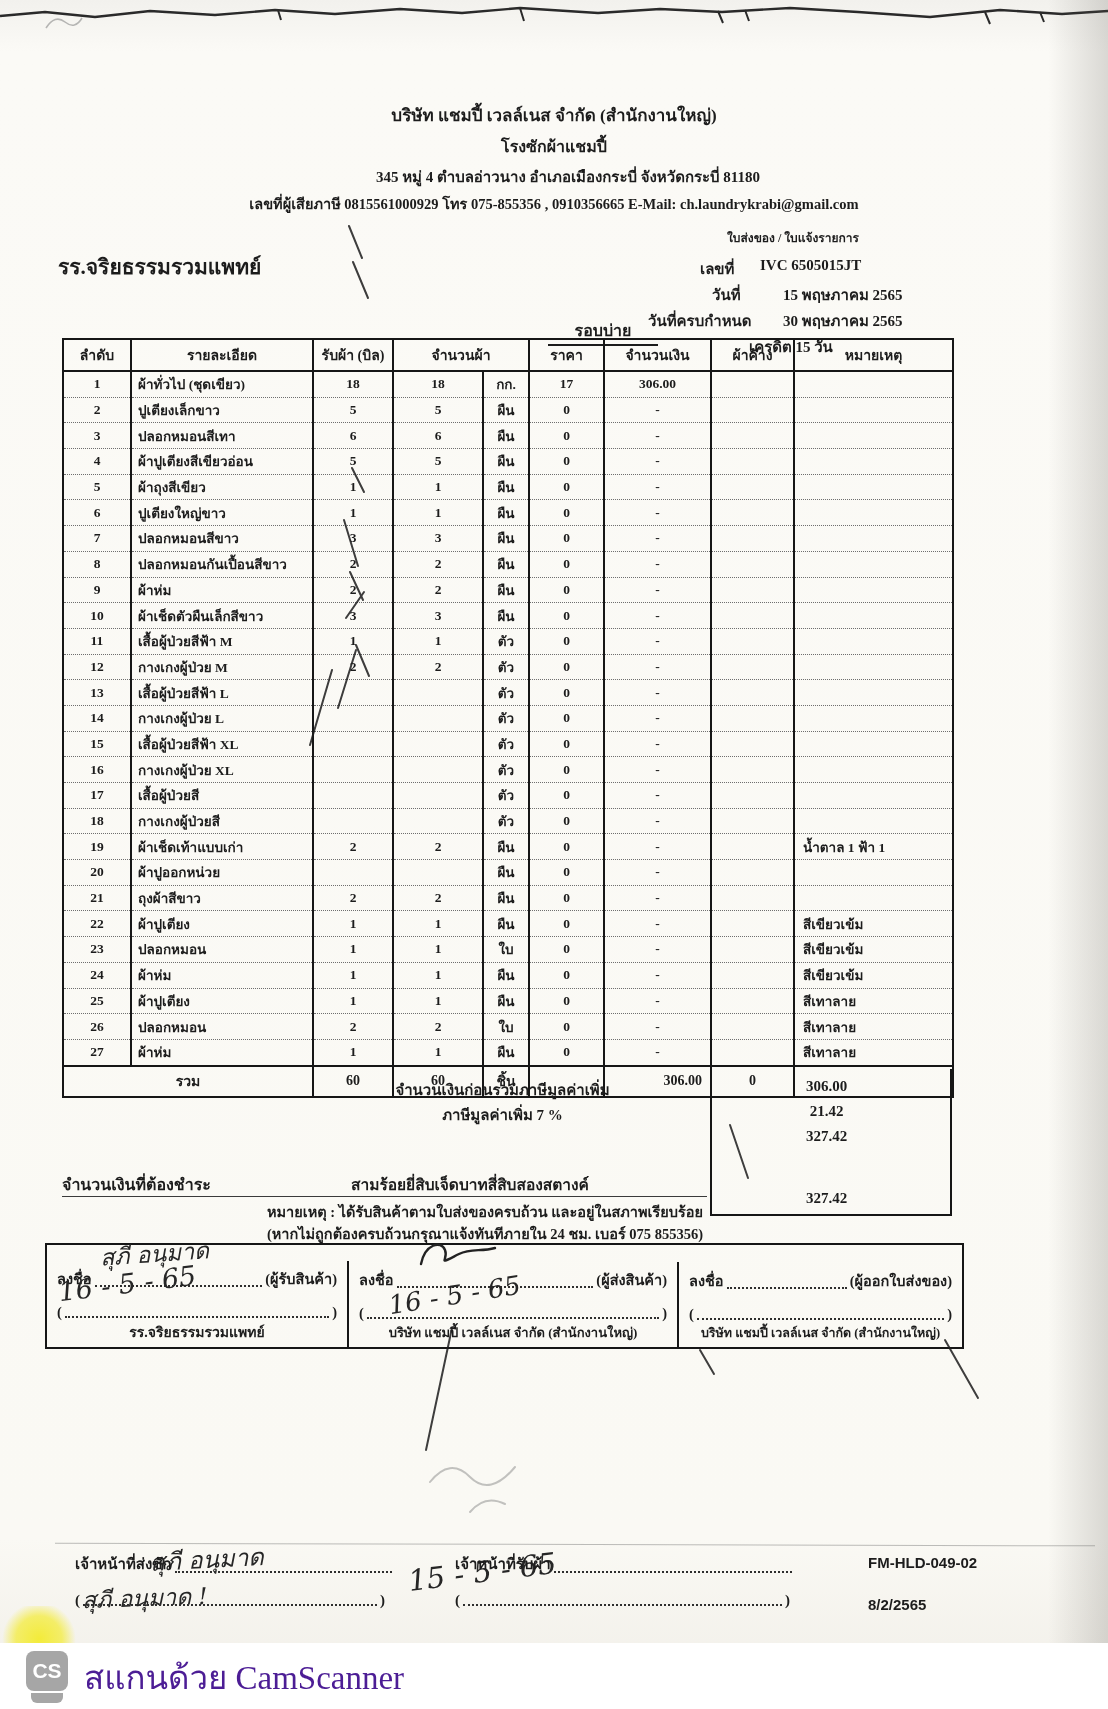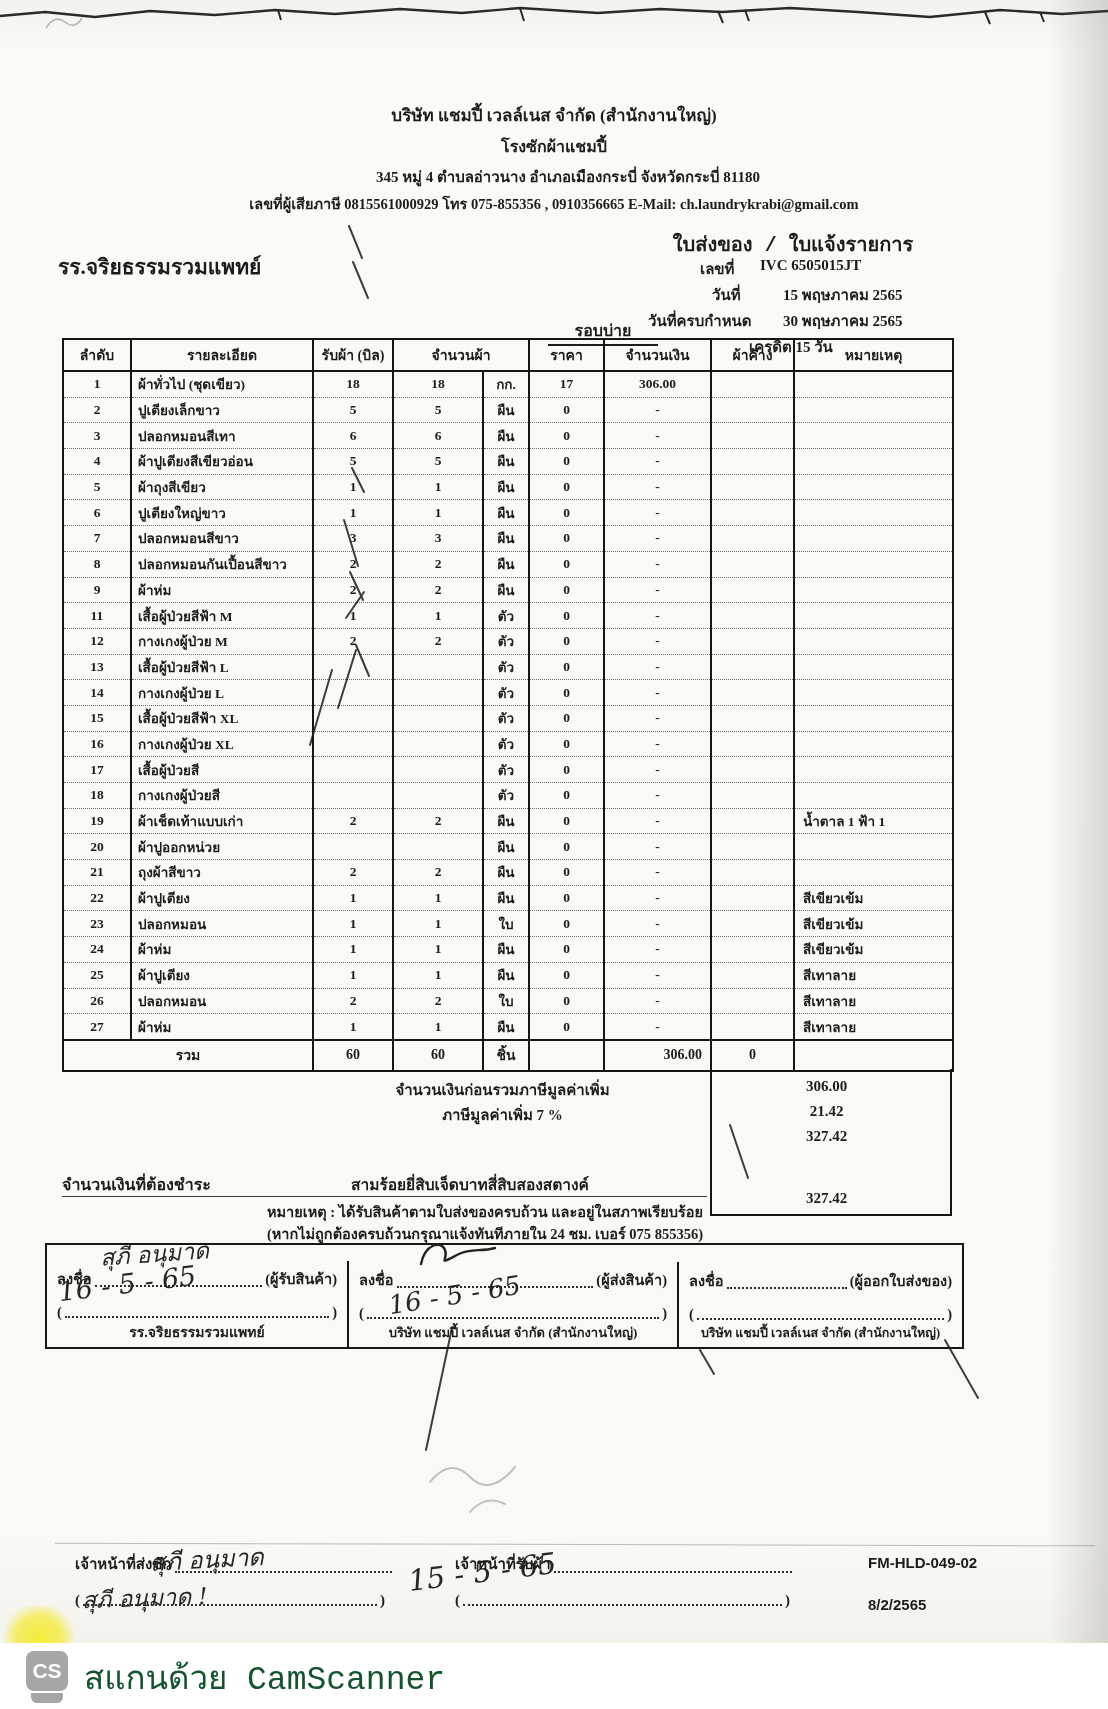--- a/index.html
+++ b/index.html
@@ -54,22 +54,22 @@
   .stf{font-size:15px;font-weight:700;display:flex;align-items:flex-end;}
   
   .hand{font-family:"DejaVu Serif",serif;font-style:italic;color:#262626;white-space:nowrap;}
   
   .csbar{left:0;top:1643px;width:1108px;height:66px;background:#ffffff;}
   .cslogo{position:absolute;left:26px;top:8px;width:42px;height:40px;background:#a6a6a6;
           border-radius:8px;color:#fff;font-family:"Liberation Sans",sans-serif;font-weight:700;
           font-size:21px;display:flex;align-items:center;justify-content:center;}
   .cslip{position:absolute;left:31px;top:50px;width:32px;height:10px;background:#a6a6a6;
          border-radius:0 0 6px 6px;}
-  .cstext{position:absolute;left:84px;top:8px;font-family:Liberation Mono, monospace;
-          font-size:33px;color:#14532d;}
+  .cstext{position:absolute;left:84px;top:8px;font-family:Liberation Serif, serif;
+          font-size:33px;color:#4c1d95;}
   .blob{left:0px;top:1606px;width:78px;height:66px;
         background:radial-gradient(circle,rgba(243,235,48,.95) 0%,rgba(243,235,48,.7) 45%,rgba(243,235,48,0) 72%);}
   .edge-r{left:1048px;top:0;width:60px;height:1643px;
           background:linear-gradient(to right,rgba(97,94,88,0),rgba(97,94,88,.22));}
   svg.overlay{position:absolute;left:0;top:0;pointer-events:none;}
 </style>
 </head>
 <body>
 
 <div class="page">
@@ -80,21 +80,21 @@
     <path d="M46,28 q9,-14 19,-6 t17,-4" fill="none" stroke="#8a8a8a" stroke-width="1.6" opacity="0.6"></path>
   </svg>
 
   <div class="abs hdr">
     <div class="l1">บริษัท แชมปี้ เวลล์เนส จำกัด (สำนักงานใหญ่)</div>
     <div class="l2">โรงซักผ้าแชมปี้</div>
     <div class="l3">345 หมู่ 4 ตำบลอ่าวนาง อำเภอเมืองกระบี่ จังหวัดกระบี่ 81180</div>
     <div class="l4">เลขที่ผู้เสียภาษี 0815561000929 โทร 075-855356 , 0910356665 E-Mail: ch.laundrykrabi@gmail.com</div>
   </div>
 
-  <div class="abs meta-lbl b" style="left:668px;top:228px;width:250px;text-align:center;font-size:20px;font-family:Liberation Mono, monospace;">ใบส่งของ / ใบแจ้งรายการ</div>
+  <div class="abs meta-lbl b" style="left:668px;top:228px;width:250px;text-align:center;font-size:12px;">ใบส่งของ / ใบแจ้งรายการ</div>
   <div class="abs meta-lbl" style="left:700px;top:257px;">เลขที่</div>
   <div class="abs meta-val" style="left:760px;top:257px;">IVC 6505015JT</div>
   <div class="abs meta-lbl" style="left:712px;top:283px;">วันที่</div>
   <div class="abs meta-val" style="left:783px;top:283px;">15 พฤษภาคม 2565</div>
   <div class="abs meta-lbl" style="left:648px;top:309px;">วันที่ครบกำหนด</div>
   <div class="abs meta-val" style="left:783px;top:309px;">30 พฤษภาคม 2565</div>
   <div class="abs meta-val" style="left:749px;top:335px;text-align:right;">เครดิต 15 วัน</div>
 
   <div class="abs customer">รร.จริยธรรมรวมแพทย์</div>
   <div class="abs round">รอบบ่าย</div>
@@ -210,20 +210,31 @@
           <td class="col-price">0</td>
           <td class="col-amount">-</td>
           <td class="col-pending"></td>
           <td class="col-note"></td>
         </tr>
         <tr>
           <td class="col-no">9</td>
           <td class="col-desc">ผ้าห่ม</td>
           <td class="col-received">2</td>
           <td class="col-qty">2</td>
+          <td class="col-unit">ผืน</td>
+          <td class="col-price">0</td>
+          <td class="col-amount">-</td>
+          <td class="col-pending"></td>
+          <td class="col-note"></td>
+        </tr>
+        <tr>
+          <td class="col-no">10</td>
+          <td class="col-desc">ผ้าเช็ดตัวผืนเล็กสีขาว</td>
+          <td class="col-received">3</td>
+          <td class="col-qty">3</td>
           <td class="col-unit">ผืน</td>
           <td class="col-price">0</td>
           <td class="col-amount">-</td>
           <td class="col-pending"></td>
           <td class="col-note"></td>
         </tr>
         <tr>
           <td class="col-no">11</td>
           <td class="col-desc">เสื้อผู้ป่วยสีฟ้า M</td>
           <td class="col-received">1</td>

